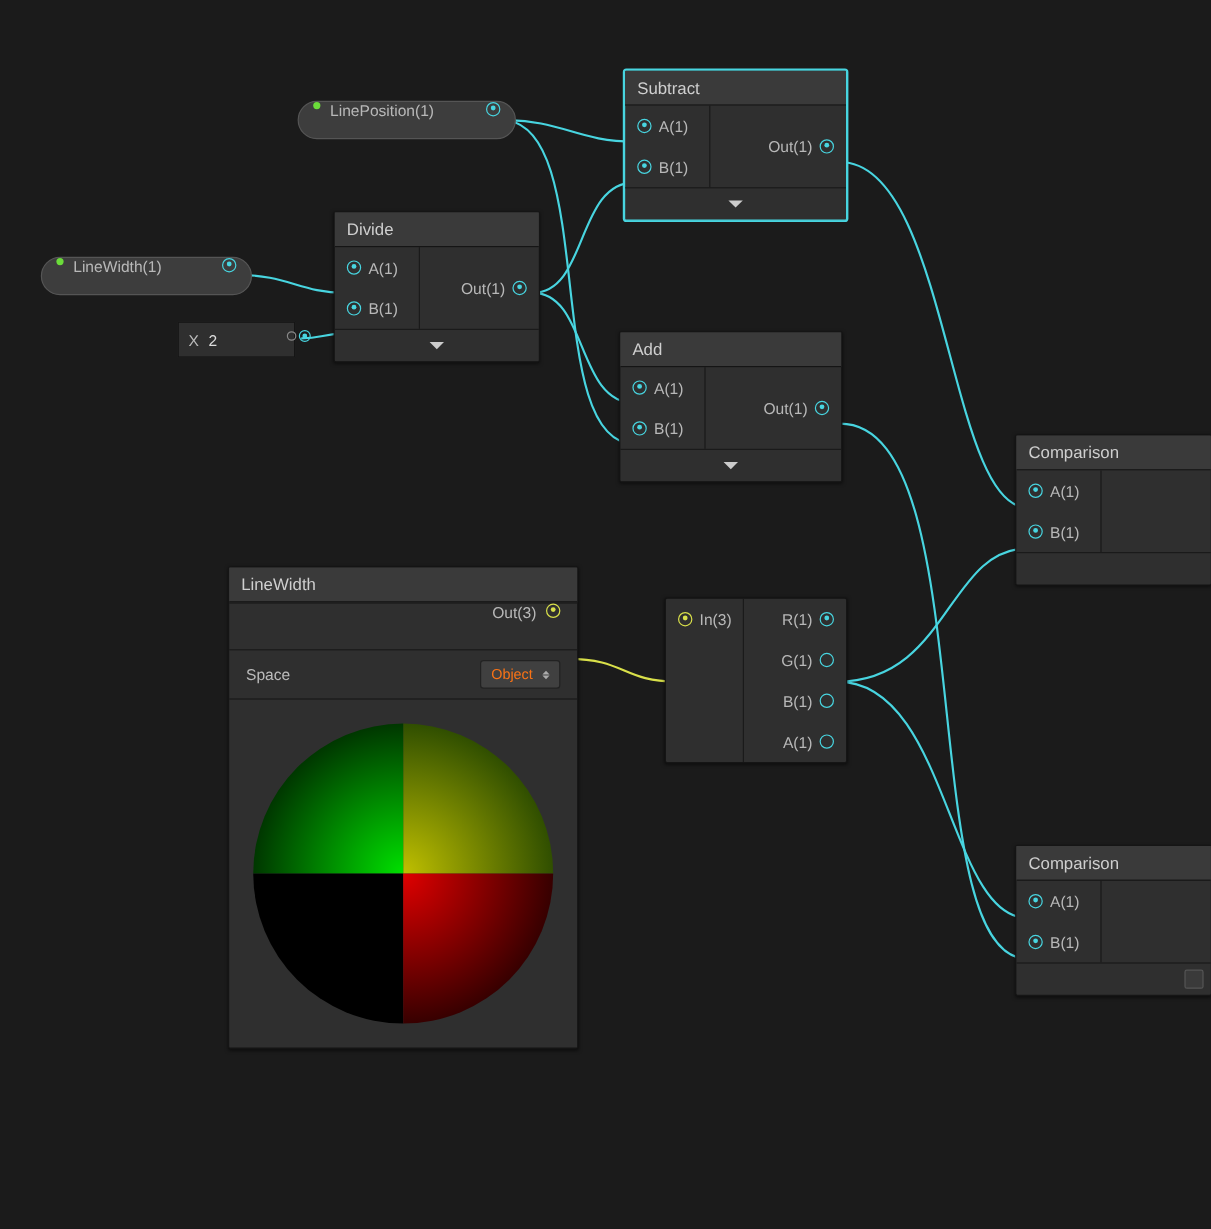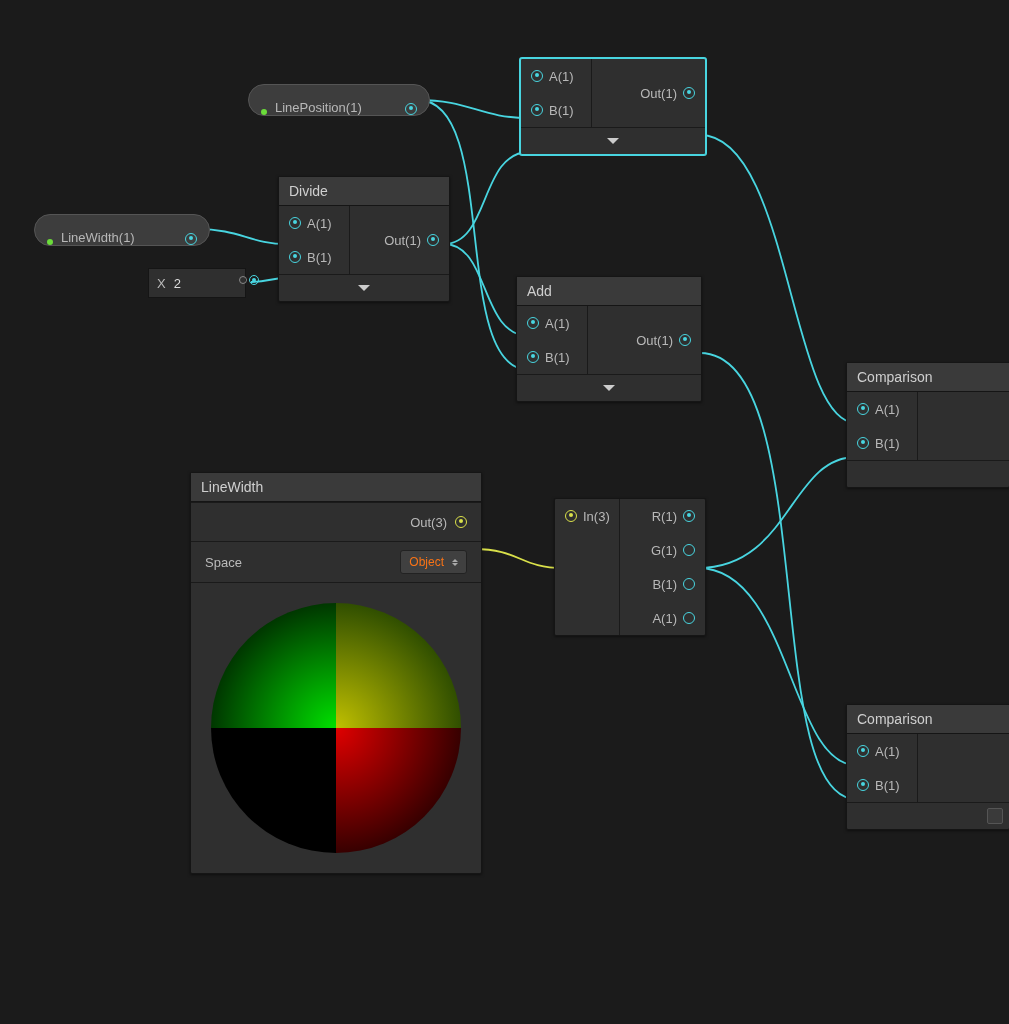--- a/index.html
+++ b/index.html
@@ -86,21 +86,21 @@
     border-right: 6px solid transparent;
     border-top: 6px solid #ccc;
   }
   
   .pill {
     position:absolute;
     background:#3d3d3d;
     border:1px solid #555;
     border-radius: 18px;
     height: 30px;
-    display:flex; align-items:flex-end;
+    display:flex; align-items:flex-start;
     padding: 0 12px;
     gap:8px;
   }
   .green-dot{
     width:6px;height:6px;border-radius:50%;background:#6bdc3a;flex-shrink:0;
   }
   
   .valbox {
     position:absolute;
     background:#2f2f2f;
@@ -111,21 +111,21 @@
     gap:8px;
   }
   
   .pos-row{
     display:flex;align-items:center;height:40px;padding:0 14px;
     border-top:1px solid #1a1a1a;
     justify-content:space-between;
   }
   .pos-sub{
     height:38px;border-top:1px solid #1a1a1a; padding:0 14px;
-    display:flex;align-items:center;justify-content:flex-end;gap:8px;
+    display:flex;justify-content:flex-end;gap:8px;
   }
   .select{
     background:#404040;border:1px solid #222;border-radius:3px;
     height:22px;display:flex;align-items:center;padding:0 8px;
     color:#f97316;font-size:12px;gap:8px;
   }
   .updown{
     display:flex;flex-direction:column;gap:1px;
   }
   .updown .up,.updown .down{
@@ -208,20 +208,21 @@
         <span class="port filled-inner"></span>
       </div>
     </div>
   </div>
   <div class="expand-row">
       <span class="chevron"></span>
     </div>
 </div>
 
 <div class="node selected" style="left:520px; top:58px; width:184px;">
+  <div class="node-title">Subtract</div>
   <div class="node-body">
     <div class="col inputs" style="width:70px;">
       <div class="port-row">
         <span class="port filled-inner"></span>
         <span class="port-label">A(1)</span>
       </div>
       <div class="port-row">
         <span class="port filled-inner"></span>
         <span class="port-label">B(1)</span>
       </div>

